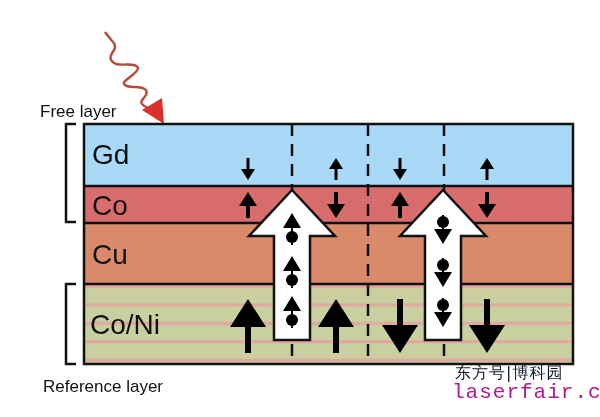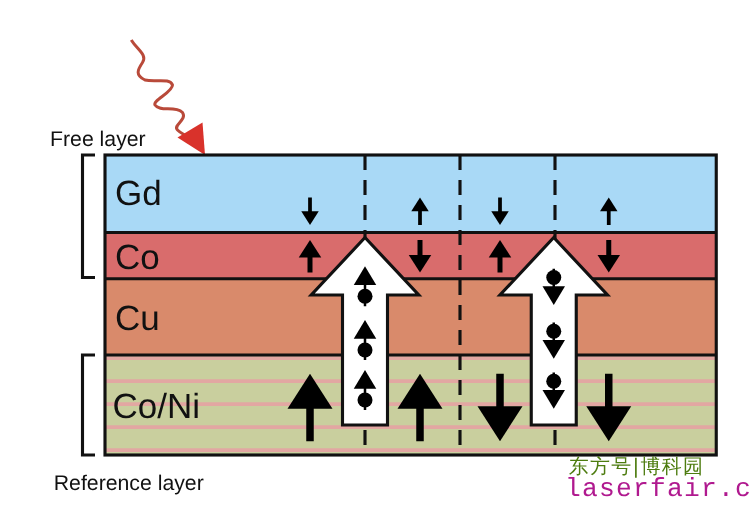--- a/index.html
+++ b/index.html
@@ -1,19 +1,19 @@
 <!DOCTYPE html>
 <html><head>
 <meta charset="utf-8">
 <style>
   html, body { margin:0; padding:0; background:#ffffff; }
   body { width:600px; height:417px; position:relative; overflow:hidden; font-family:"Liberation Sans", sans-serif; }
   #stage { position:absolute; left:0; top:0; width:600px; height:417px; }
   .label { font-family:"Liberation Sans", sans-serif; fill:#111; }
-  .wm-cn { position:absolute; left:455px; top:363px; font-family:"DejaVu Sans", sans-serif; font-size:16px; color:#4d7c0f; letter-spacing:1px; }
+  .wm-cn { position:absolute; left:455px; top:363px; font-family:"DejaVu Sans", sans-serif; font-size:16px; color:#0f172a; letter-spacing:1px; }
   .wm-url { position:absolute; left:452px; top:381px; font-family:"Liberation Mono", monospace; font-size:21px; color:#b0198f; letter-spacing:1px; }
 </style>
 </head>
 <body>
 
 <svg id="stage" width="600" height="417" viewBox="0 0 600 417">
   <defs>
     <pattern id="stripes" x="0" y="284" width="10" height="18.4" patternUnits="userSpaceOnUse">
       <rect x="0" y="0" width="10" height="18.4" fill="#c9cf9e"></rect>
       <rect x="0" y="1" width="10" height="3" fill="#e2a7a2"></rect>

